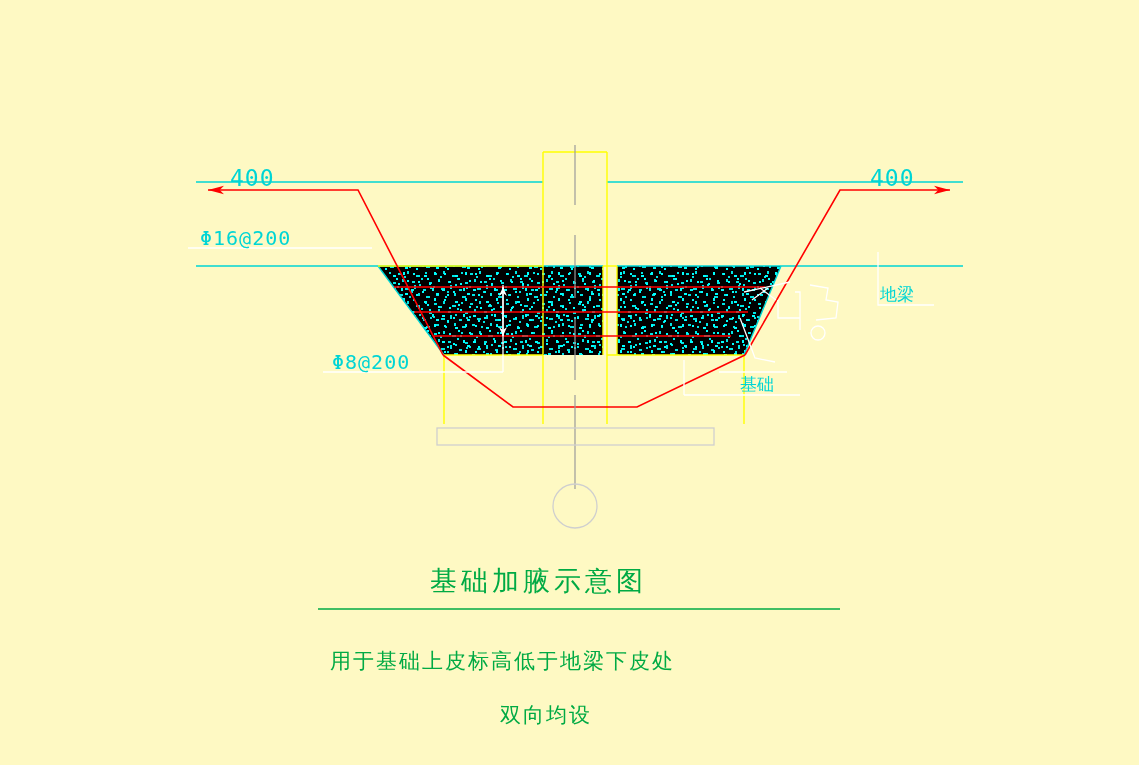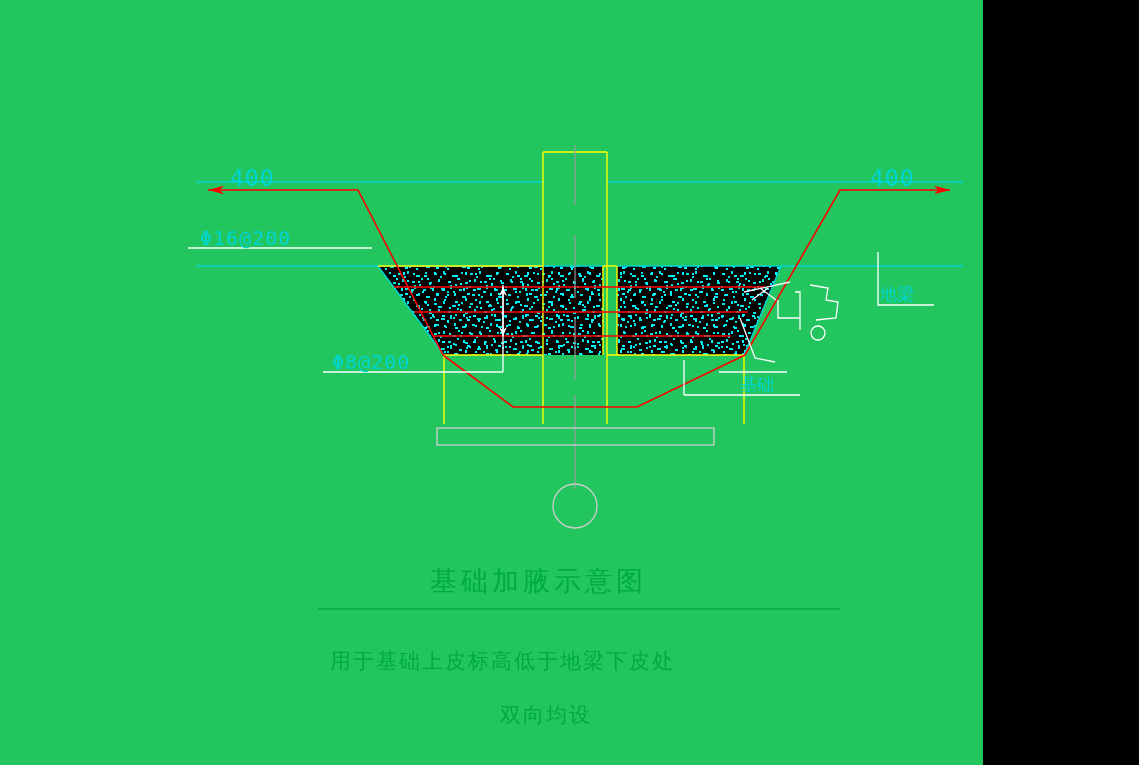--- a/index.html
+++ b/index.html
@@ -9,23 +9,23 @@
     background: #000000;
   }
   body {
     width: 1139px;
     height: 765px;
     overflow: hidden;
     font-family: "Liberation Sans", sans-serif;
   }
   #stage {
     position: relative;
-    width: 983px;
+    width: 1139px;
     height: 765px;
-    background: #22c55e;
+    background: #fef9c3;
   }
   #cad {
     position: absolute;
     left: 0;
     top: 0;
   }
   .cadtext {
     font-family: "DejaVu Sans Mono", monospace;
     letter-spacing: 1px;
   }

